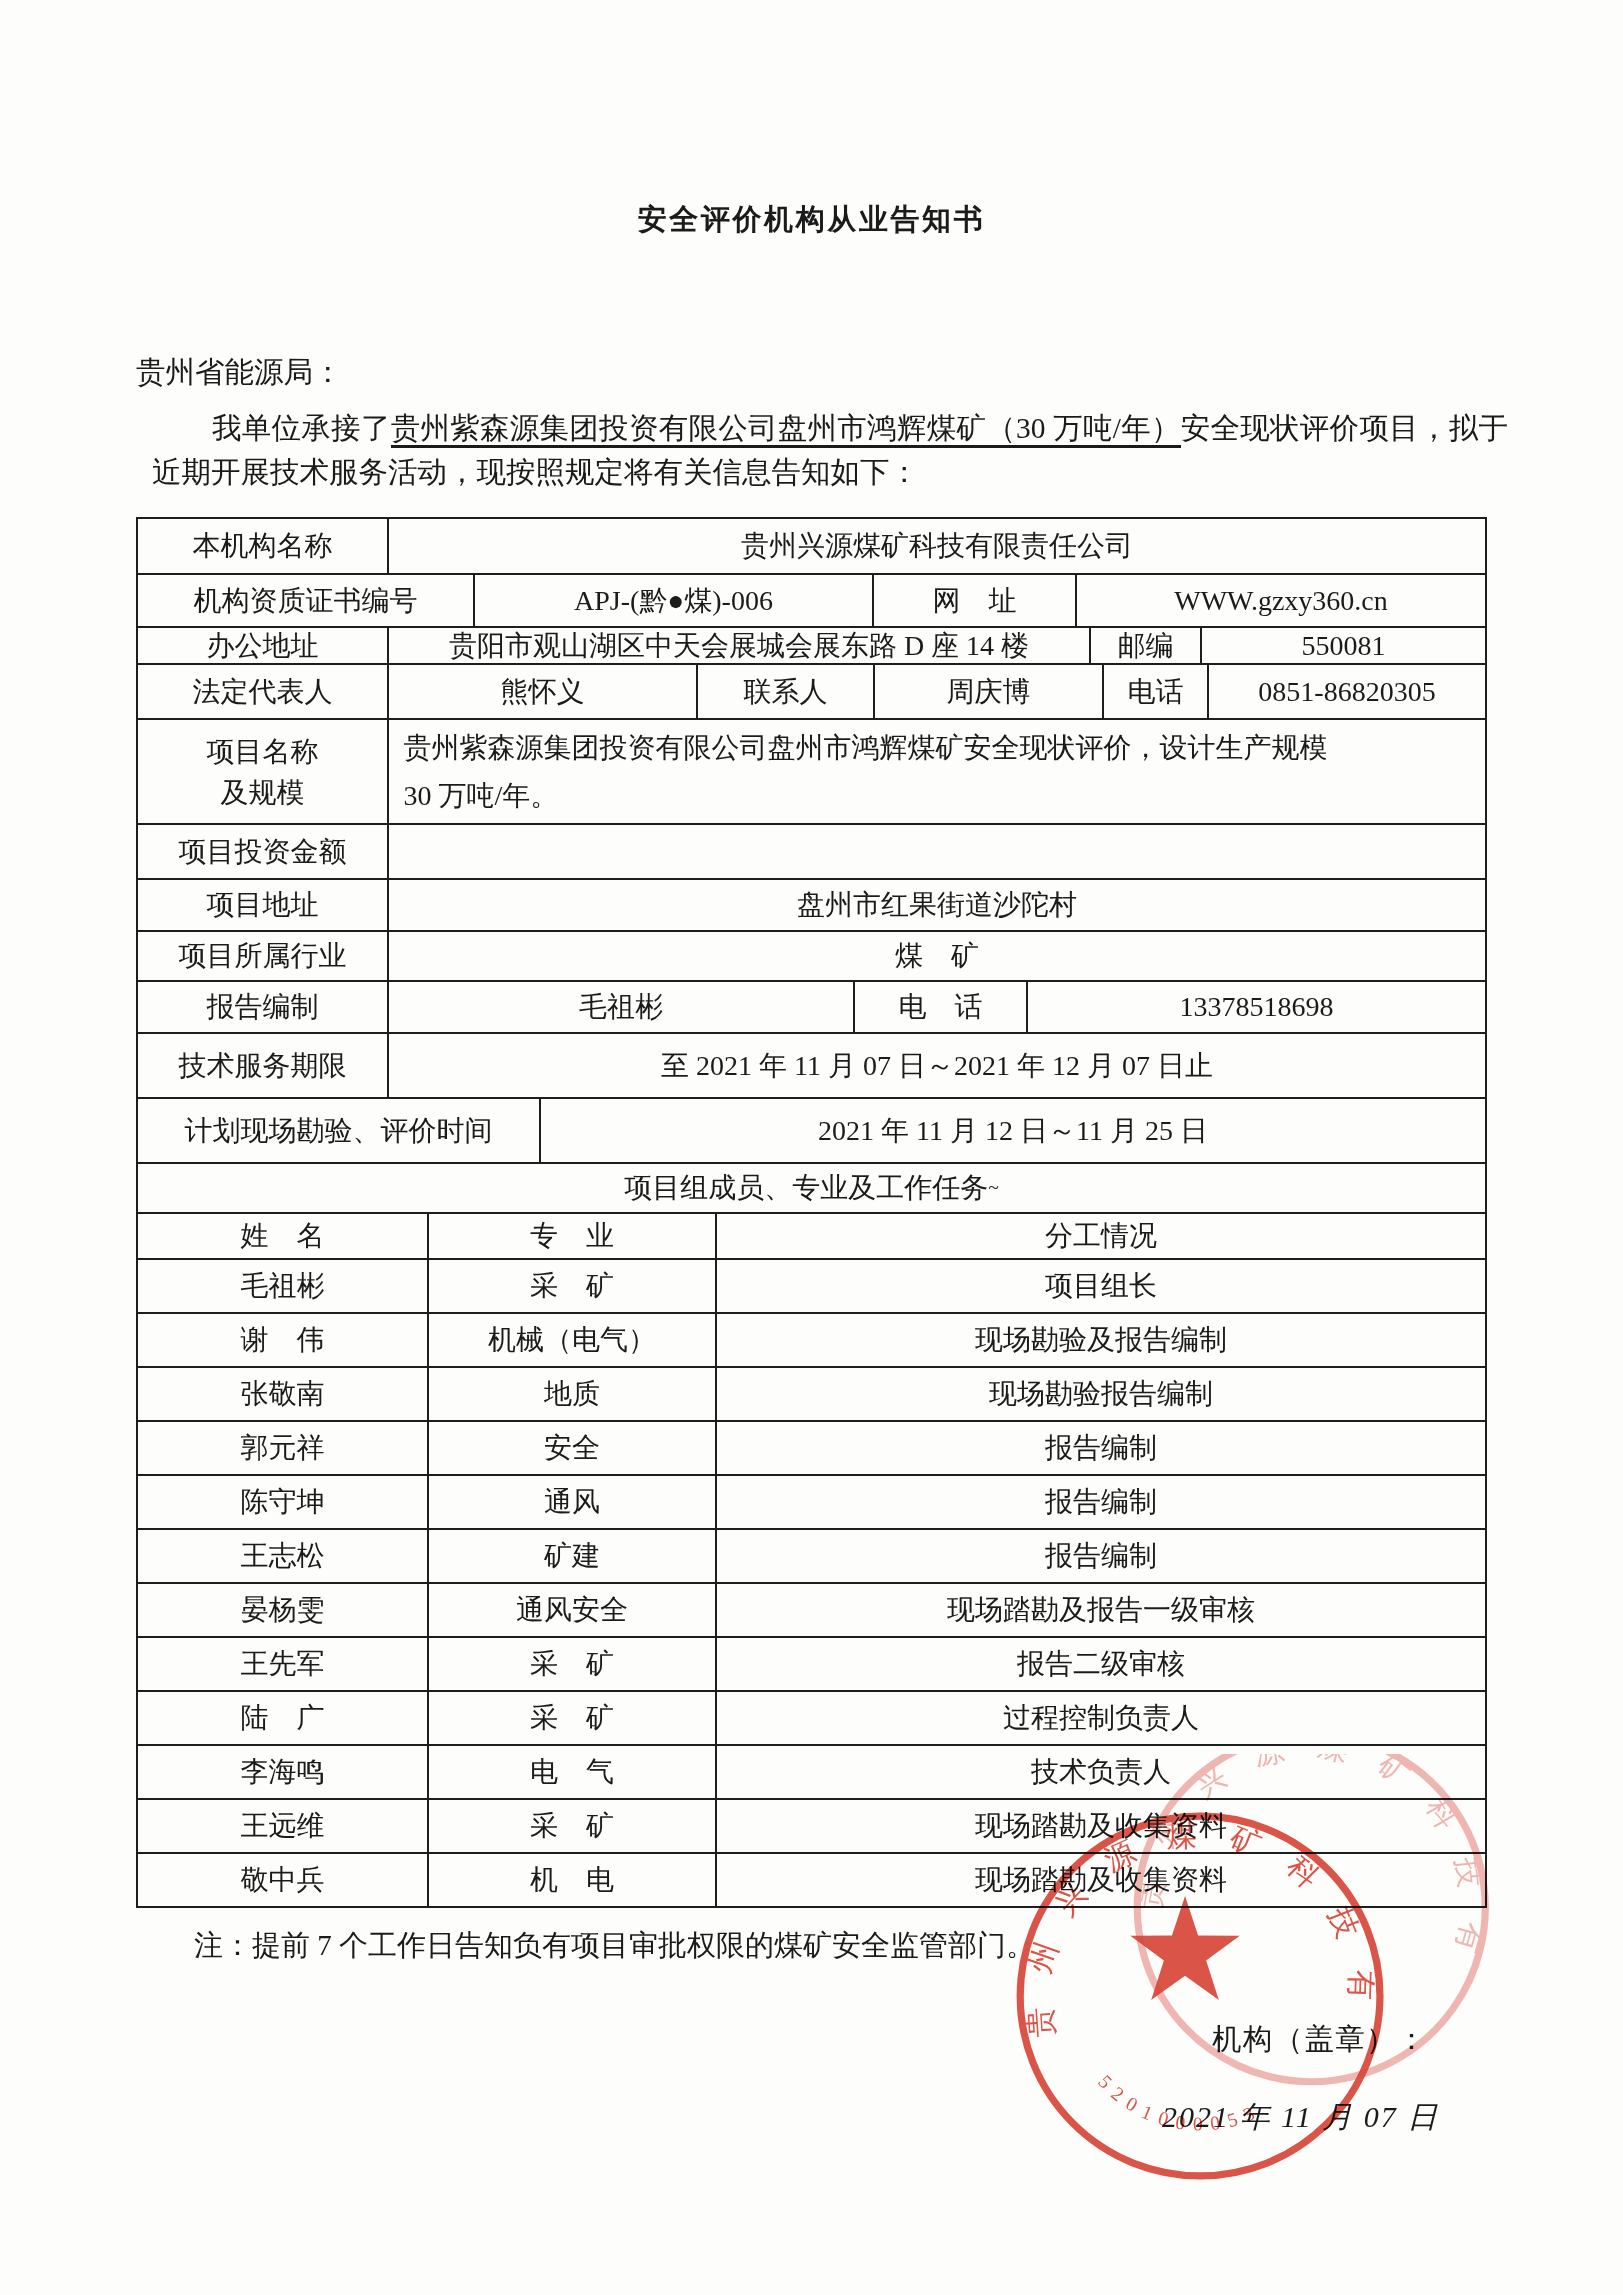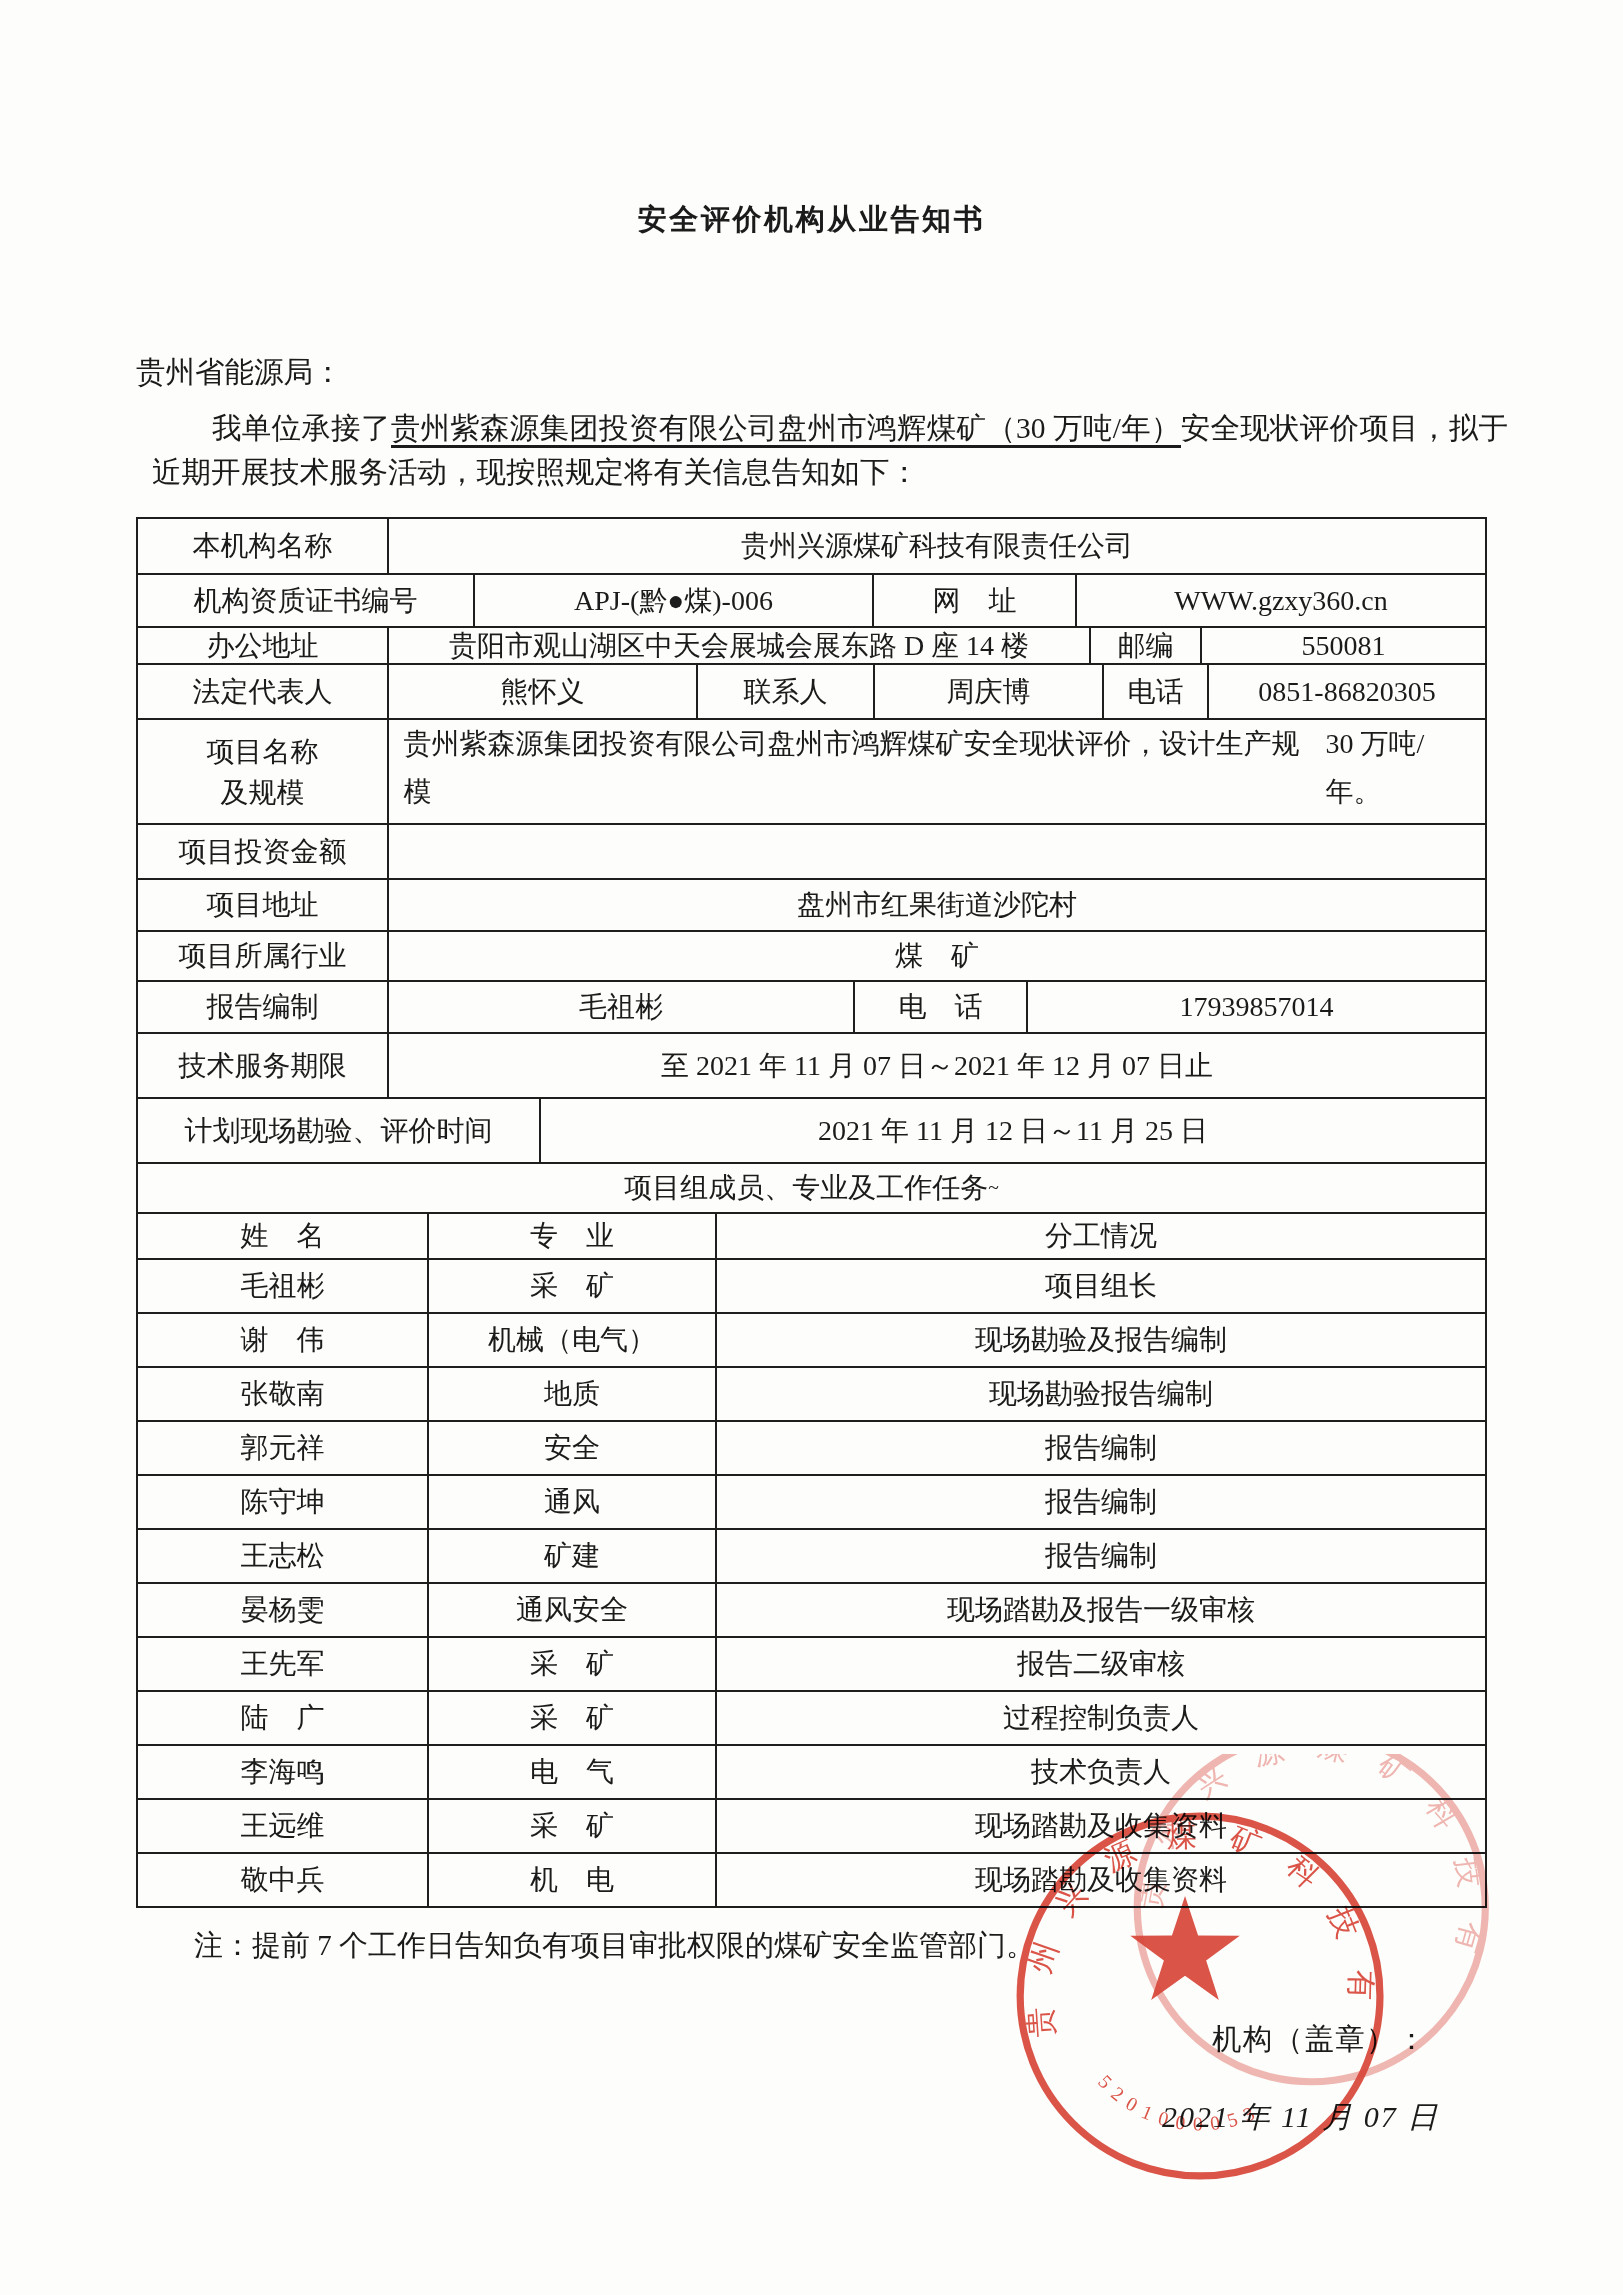--- a/index.html
+++ b/index.html
@@ -25,21 +25,21 @@
   .tr { display:flex; box-sizing:border-box; align-items:stretch; }
   .tr + .tr { border-top:2.6px solid #1e1e1e; }
   .td {
     box-sizing:border-box; display:flex; align-items:center; justify-content:center;
     font-size:28px; text-align:center; padding:0 5.2px; overflow:hidden;
   }
   .td + .td { border-left:2px solid #1e1e1e; }
   .grow { flex:1 1 auto; }
   .lbl { flex:0 0 249px; }
   .stack { flex-direction:column; justify-content:center; line-height:41px; }
-  .v-left { align-items:flex-start; justify-content:center;
+  .v-left { flex-direction:column; align-items:flex-start; justify-content:center;
             padding-left:14.4px; line-height:48px; text-align:left; }
   .hdr-suffix { font-size:19.6px; vertical-align:super; }
   .note { position:absolute; left:194px; top:1926px; font-size:29px; }
   .stamp-label { position:absolute; left:1212px; top:2020px; font-size:29.5px; letter-spacing:1.3px; }
   .date { position:absolute; left:1162px; top:2097px; font-size:30px; letter-spacing:2px;font-style:italic; }
   .seal { position:absolute; left:943px; top:1754px; mix-blend-mode:multiply; pointer-events:none; }
 </style>
 </head>
 <body>
 
@@ -104,21 +104,21 @@
 
     <div class="tr" style="height:50px">
       <div class="td lbl">项目所属行业</div>
       <div class="td grow">煤　矿</div>
     </div>
 
     <div class="tr" style="height:52px">
       <div class="td lbl">报告编制</div>
       <div class="td" style="flex:0 0 466px">毛祖彬</div>
       <div class="td" style="flex:0 0 173px">电　话</div>
-      <div class="td grow">17939857014</div>
+      <div class="td grow">13378518698</div>
     </div>
 
     <div class="tr" style="height:65px">
       <div class="td lbl">技术服务期限</div>
       <div class="td grow">至 2021 年 11 月 07 日～2021 年 12 月 07 日止</div>
     </div>
 
     <div class="tr" style="height:65px">
       <div class="td lbl" style="flex:0 0 401px">计划现场勘验、评价时间</div>
       <div class="td grow">2021 年 11 月 12 日～11 月 25 日</div>

